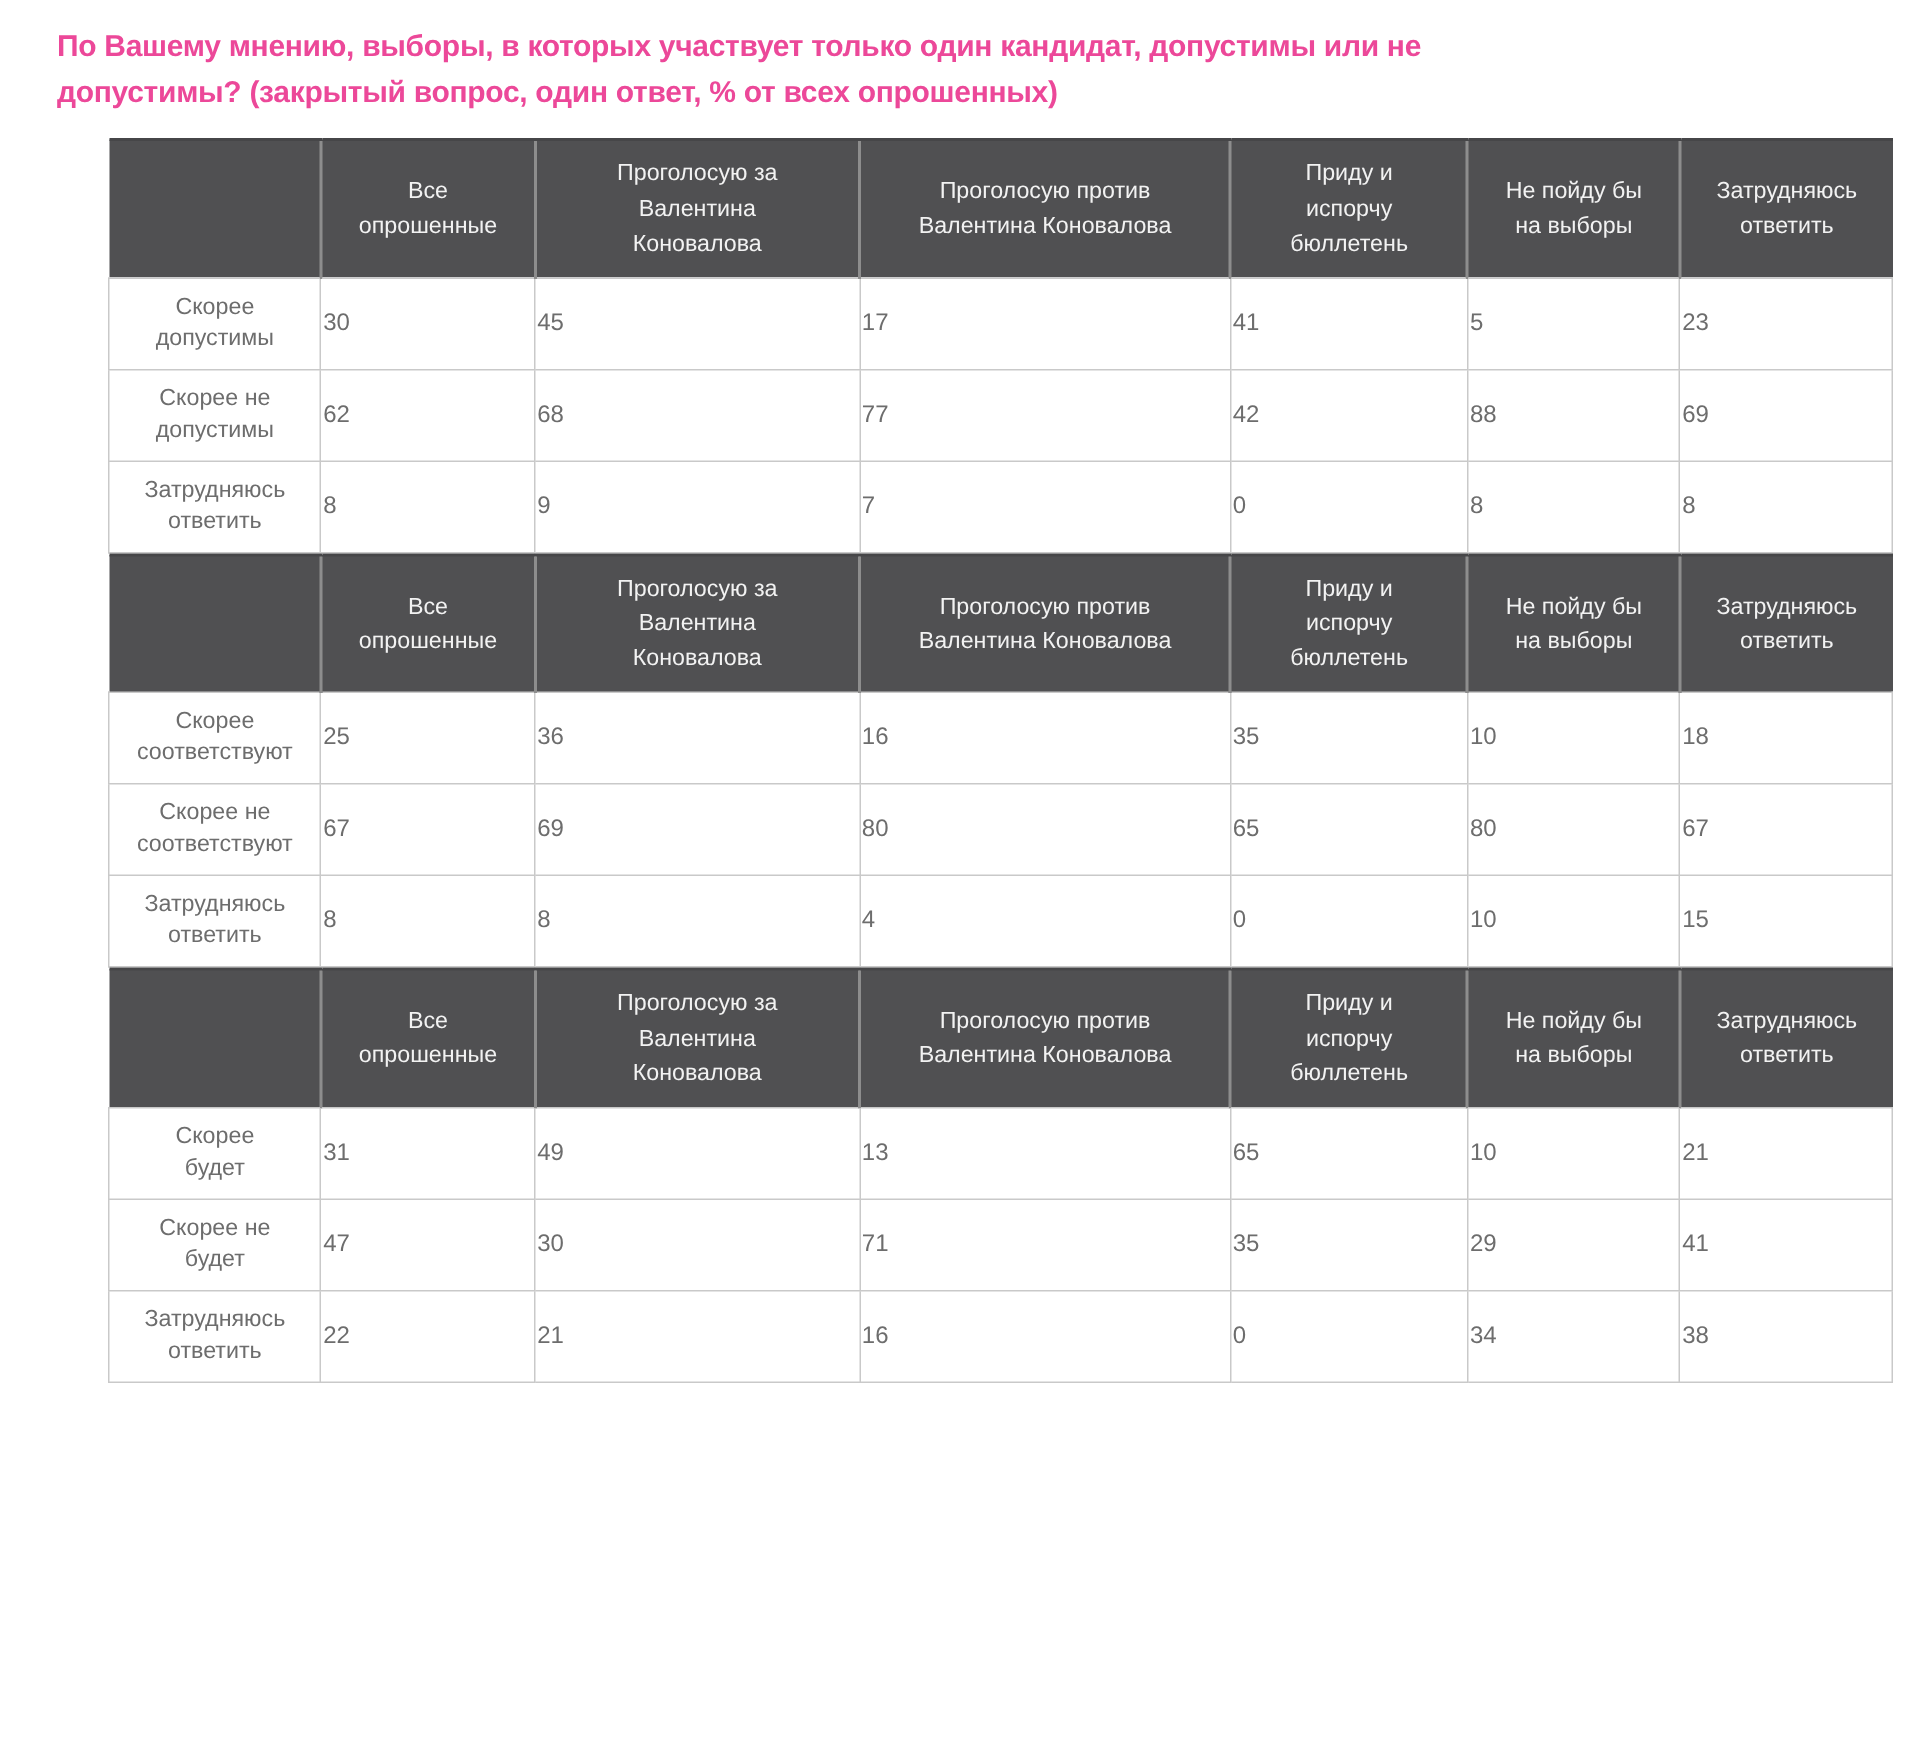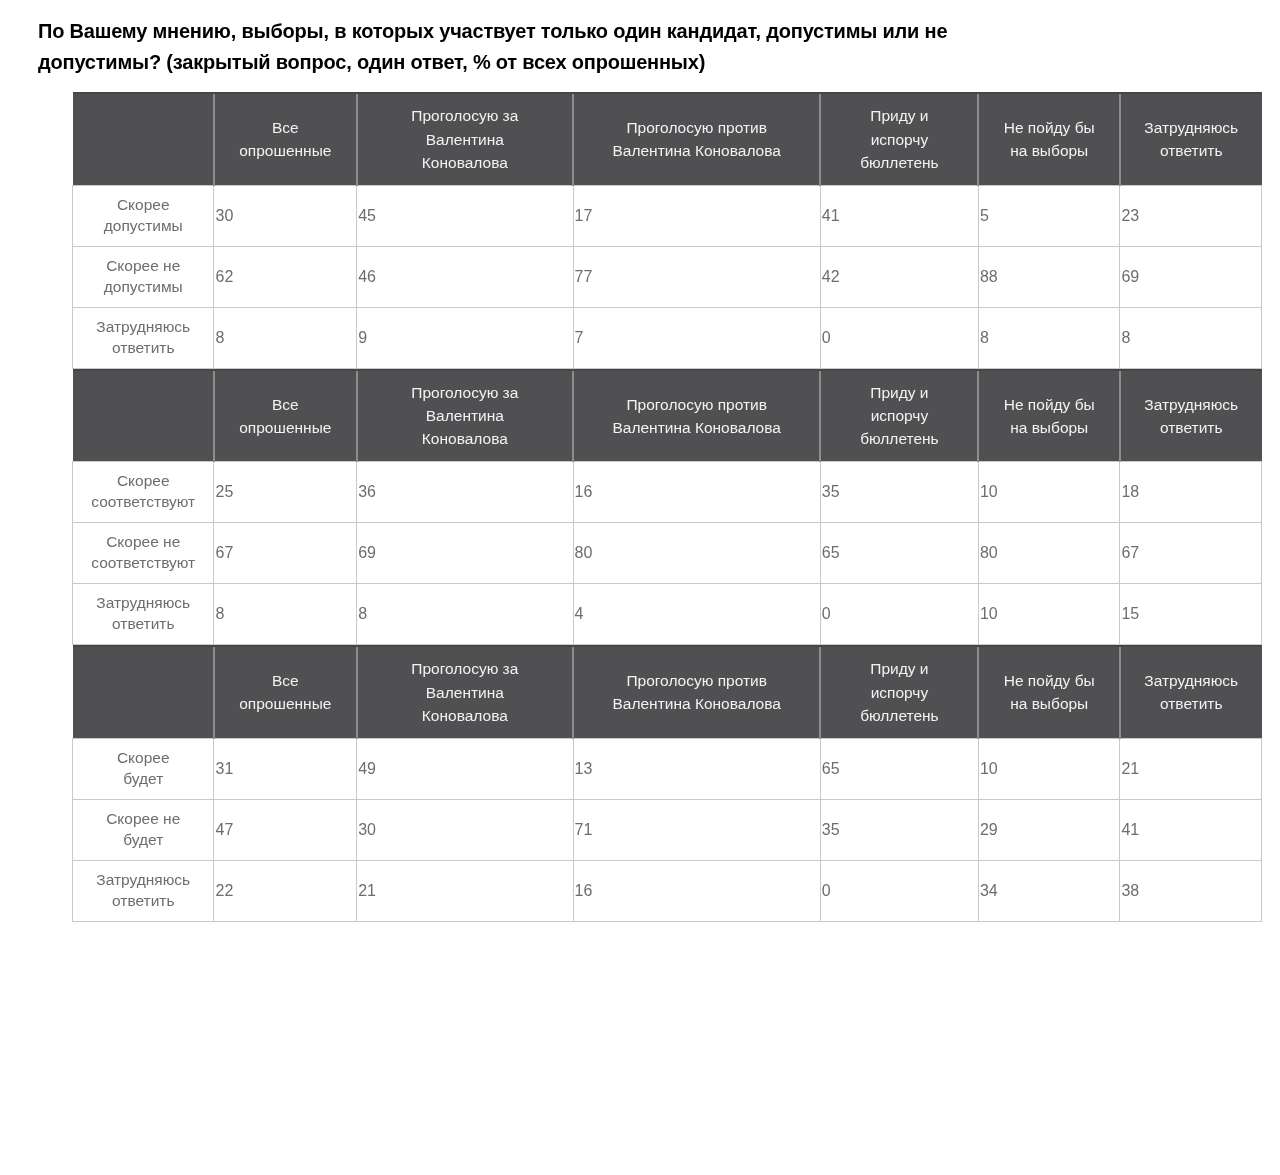--- a/index.html
+++ b/index.html
@@ -6,21 +6,21 @@
   html, body { margin: 0; padding: 0; }
   body {
     width: 1280px; height: 1175px; overflow: hidden;
     background: #ffffff;
     font-family: "Liberation Sans", sans-serif;
   }
   .container { padding: 16px 52px 0 38px; }
 
   h2.q-title {
     font-size: 20px; line-height: 1.55; font-weight: bold;
-    color: #000000; margin: 0 0 14px 0;
+    color: #ec4899; margin: 0 0 14px 0;
     white-space: pre-line; letter-spacing: -0.2px;
   }
   section + section h2.q-title { margin-top: 28px; }
 
   table.results {
     width: 100%; border-collapse: collapse; table-layout: fixed; margin-left: 34px;
   }
   thead th {
     background: #505052; color: #f2f2f2;
     font-weight: 400; font-size: 15.5px; line-height: 1.5;
@@ -94,21 +94,21 @@
             <td>45</td>
             <td>17</td>
             <td>41</td>
             <td>5</td>
             <td>23</td>
           </tr>
           <tr>
             <th>Скорее не
 допустимы</th>
             <td>62</td>
-            <td>46</td>
+            <td>68</td>
             <td>77</td>
             <td>42</td>
             <td>88</td>
             <td>69</td>
           </tr>
           <tr>
             <th>Затрудняюсь
 ответить</th>
             <td>8</td>
             <td>9</td>

